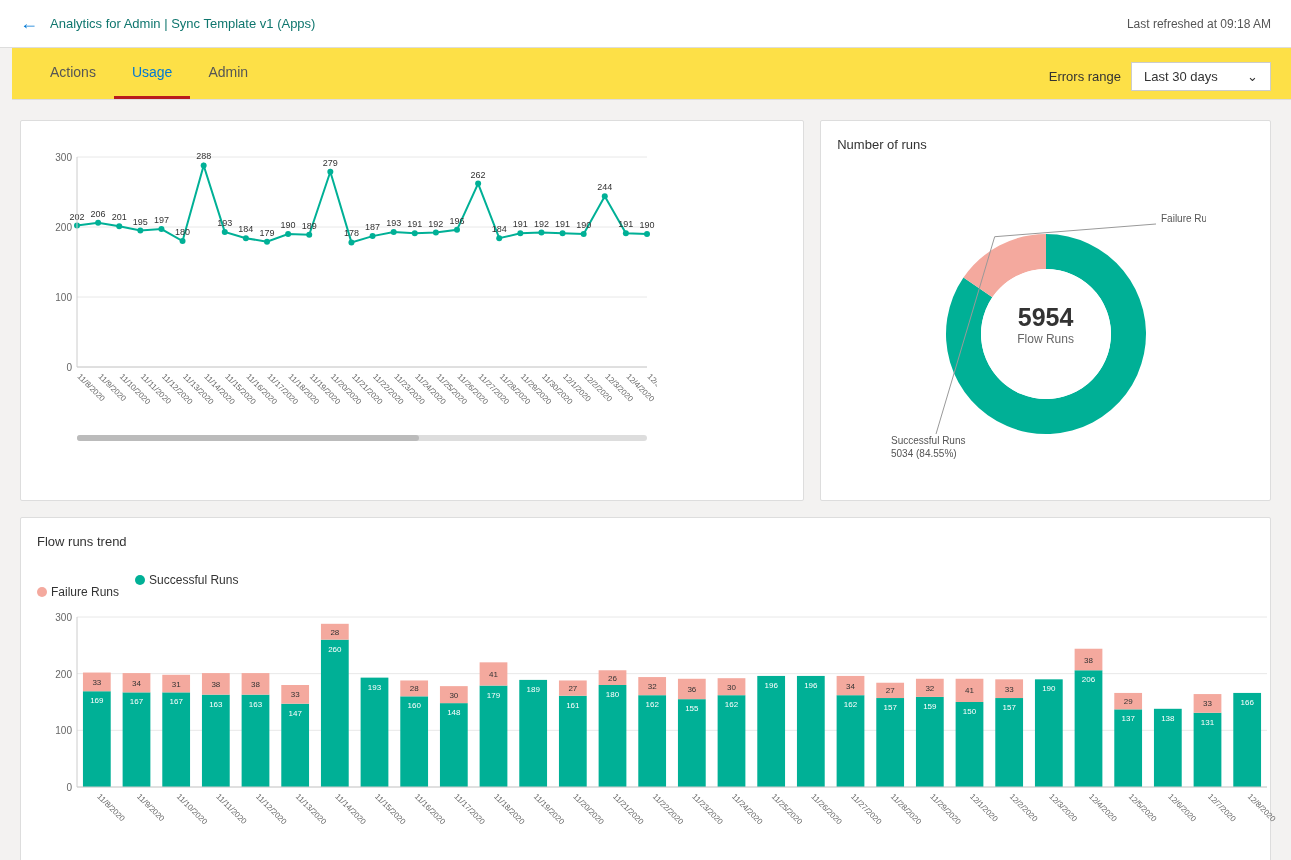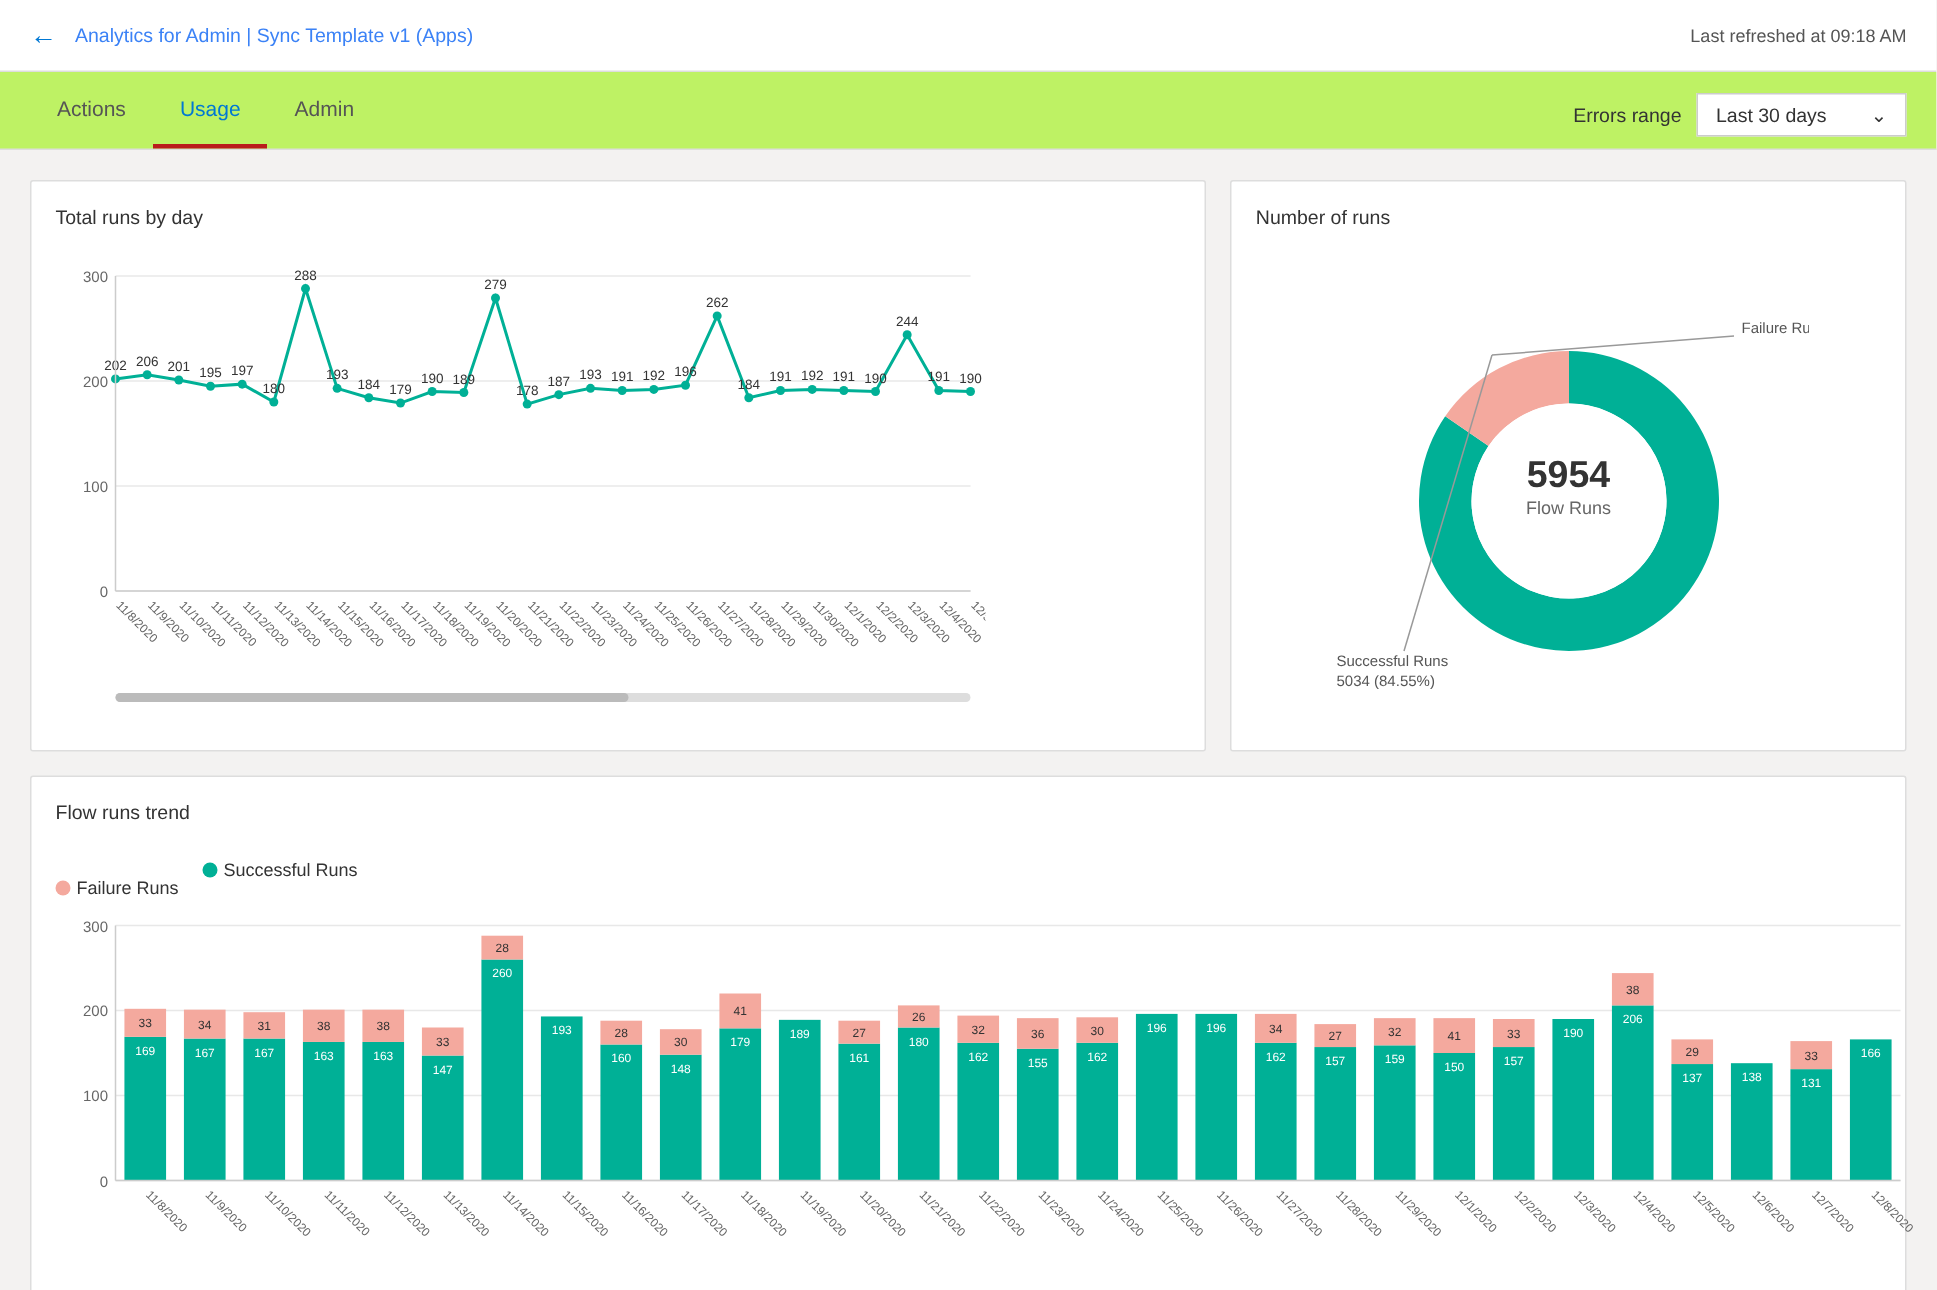--- a/index.html
+++ b/index.html
@@ -9,31 +9,32 @@
       background: #fff;
       border-bottom: 1px solid #ddd;
       padding: 0 20px;
       height: 48px;
       display: flex;
       align-items: center;
       justify-content: space-between;
     }
     .top-bar-left { display: flex; align-items: center; gap: 12px; }
     .back-btn { color: #0078d4; cursor: pointer; font-size: 18px; border: none; background: none; }
-    .top-bar-title { color: #3b82f6; font-size: 13px; }
+    .top-bar-title { color: #0f766e; font-size: 13px; }
     .top-bar-right { font-size: 12px; color: #555; }
 
     .tab-bar {
-      background: #bef264;
+      background: #fde047;
       border-bottom: 1px solid #ddd;
       padding: 0 20px;
       display: flex;
       align-items: flex-end;
       justify-content: space-between;
       height: 52px;
+      margin-left: 12px;
     }
     .tabs { display: flex; gap: 0; height: 100%; align-items: flex-end; }
     .tab {
       padding: 12px 18px;
       cursor: pointer;
       font-size: 14px;
       color: #555;
       border-bottom: 3px solid transparent;
       height: 100%;
       display: flex;
@@ -113,21 +114,20 @@
       <span>⌄</span>
     </div>
   </div>
 </div>
 
 <div class="content">
 
   <div class="charts-row">
 
     <div class="card line-chart-card">
-      <div class="card-title">Total runs by day</div>
       <div class="line-chart-container">
         <svg id="lineChartSvg" width="620" height="310">
             <line x1="40" y1="230" x2="610" y2="230" stroke="#e8e8e8" stroke-width="1"></line>
             <text x="35" y="234" text-anchor="end" font-size="10" fill="#666">0</text>
             <line x1="40" y1="160" x2="610" y2="160" stroke="#e8e8e8" stroke-width="1"></line>
             <text x="35" y="164" text-anchor="end" font-size="10" fill="#666">100</text>
             <line x1="40" y1="90" x2="610" y2="90" stroke="#e8e8e8" stroke-width="1"></line>
             <text x="35" y="94" text-anchor="end" font-size="10" fill="#666">200</text>
             <line x1="40" y1="20" x2="610" y2="20" stroke="#e8e8e8" stroke-width="1"></line>
             <text x="35" y="24" text-anchor="end" font-size="10" fill="#666">300</text>

